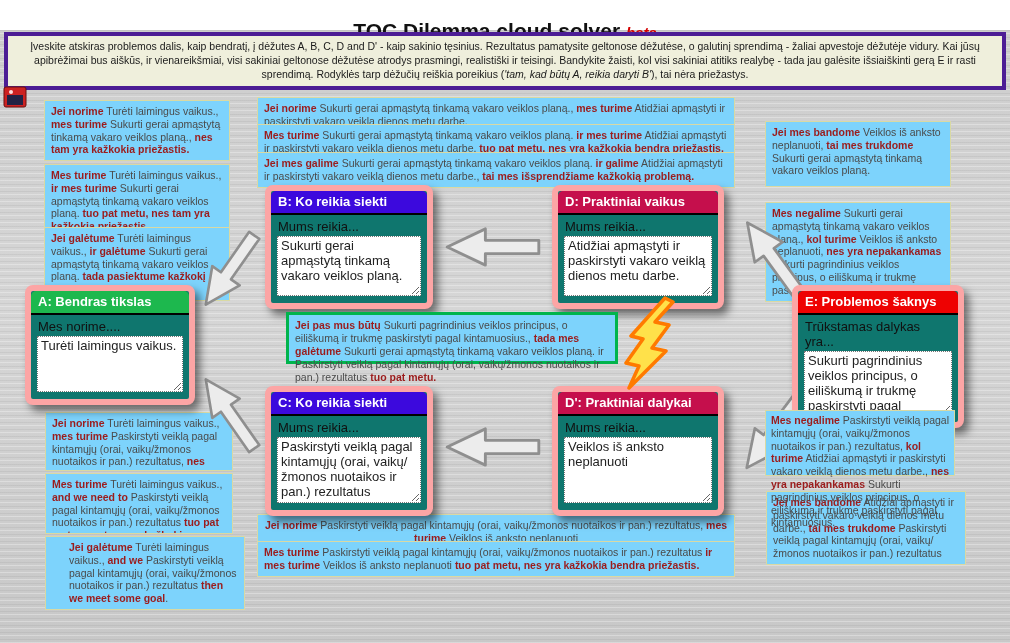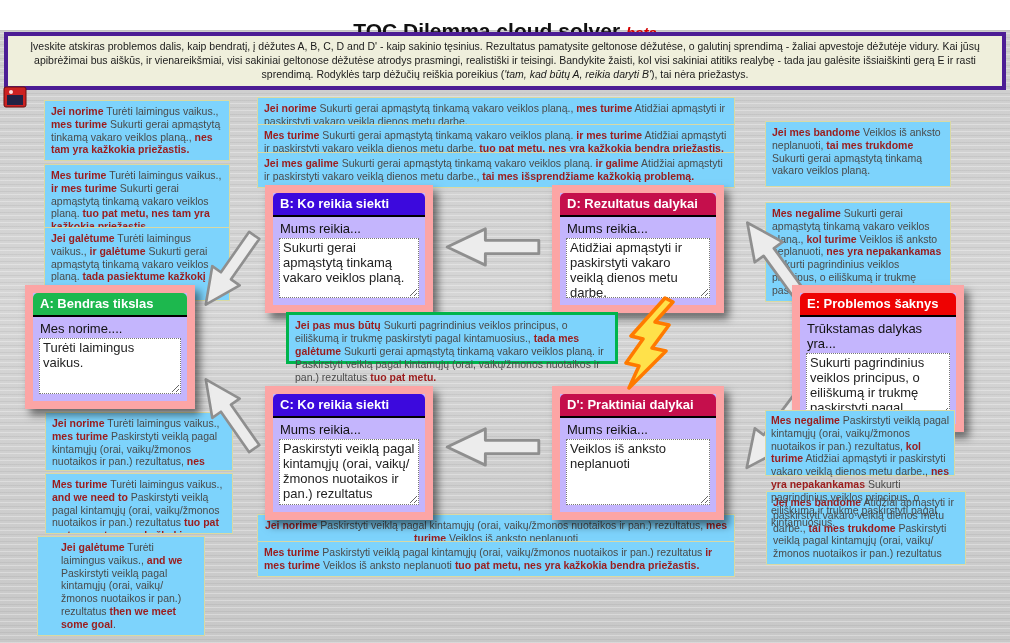--- a/index.html
+++ b/index.html
@@ -13,21 +13,21 @@
   .topbar h1{margin:0;padding-top:19px;font-size:21px;color:#111;}
   .beta{color:#d40000;font-style:italic;font-size:15px;font-weight:bold;}
   .intro{position:absolute;left:4px;top:32px;width:1002px;box-sizing:border-box;
        background:#efefdc;border:4px solid #4c1d95;text-align:center;
        font-size:10.5px;line-height:1.32;color:#1a1a1a;padding:4px 16px;}
   .note{position:absolute;background:#7dd3fc;border:1px solid #d9d9a3;color:#4a4a4a;
        font-size:10.5px;line-height:1.22;padding:4px 6px;box-sizing:border-box;z-index:1;}
   .note b{color:#9b1c1c;}
   .clip{overflow:hidden;}
   .solution{border:3px solid #00b44c;overflow:visible;z-index:4;line-height:1.24;}
-  .cloudbox{position:absolute;background:#c4b5fd;border:8px solid #fca5a5;border-radius:0;
+  .cloudbox{position:absolute;background:#0f766e;border:6px solid #fca5a5;border-radius:8px;
        box-shadow:5px 6px 8px rgba(0,0,0,.5);box-sizing:border-box;z-index:3;}
   .boxheader{color:#fff;font-weight:bold;font-size:13px;padding:3px 7px 4px;
        border-radius:5px 5px 0 0;border-bottom:2px solid #000;}
   .boxlabel{font-size:13px;color:#111;margin:4px 7px 0;}
   .boxinput{display:block;font-family:"Liberation Sans",sans-serif;font-size:13px;color:#222;
        border:1px dotted #777;margin:2px 6px 7px;padding:1px 3px;
        width:calc(100% - 12px);box-sizing:border-box;resize:both;overflow:hidden;background:#fff;}
   .arrow{position:absolute;z-index:2;transform-origin:center;}
   .arrow svg,.bolt svg,.cicon svg{display:block;}
   .bolt{position:absolute;left:621px;top:296px;z-index:4;}
@@ -53,21 +53,21 @@
       <circle cx="8" cy="6" r="2" fill="#ffdddd"></circle>
     </svg>
   </div>
 
   <div class="note" style="left:44px;top:100px;width:186px;"><b>Jei norime</b><span> Turėti laimingus vaikus., </span><b>mes turime</b><span> Sukurti gerai apmąstytą tinkamą vakaro veiklos planą., </span><b>nes tam yra kažkokia priežastis.</b></div>
   <div class="note" style="left:44px;top:164px;width:186px;"><b>Mes turime</b><span> Turėti laimingus vaikus., </span><b>ir mes turime</b><span> Sukurti gerai apmąstytą tinkamą vakaro veiklos planą. </span><b>tuo pat metu, nes tam yra kažkokia priežastis.</b></div>
   <div class="note" style="left:44px;top:227px;width:186px;"><b>Jei galėtume</b><span> Turėti laimingus vaikus., </span><b>ir galėtume</b><span> Sukurti gerai apmąstytą tinkamą vakaro veiklos planą. </span><b>tada pasiektume kažkokį tikslą.</b></div>
 
   <div class="note clip" style="left:45px;top:412px;width:188px;height:59px;"><b>Jei norime</b><span> Turėti laimingus vaikus., </span><b>mes turime</b><span> Paskirstyti veiklą pagal kintamųjų (orai, vaikų/žmonos nuotaikos ir pan.) rezultatus, </span><b>nes tam yra kažkokia priežastis.</b></div>
   <div class="note clip" style="left:45px;top:473px;width:188px;height:61px;"><b>Mes turime</b><span> Turėti laimingus vaikus., </span><b>and we need to</b><span> Paskirstyti veiklą pagal kintamųjų (orai, vaikų/žmonos nuotaikos ir pan.) rezultatus </span><b>tuo pat metu, nes tam yra kažkokia priežastis.</b></div>
-  <div class="note" style="left:37px;top:536px;width:168px;padding-left:23px;"><b>Jei galėtume</b><span> Turėti laimingus vaikus., </span><b>and we</b><span> Paskirstyti veiklą pagal kintamųjų (orai, vaikų/žmonos nuotaikos ir pan.) rezultatus </span><b>then we meet some goal</b><span>.</span></div>
+  <div class="note" style="left:45px;top:536px;width:200px;padding-left:23px;"><b>Jei galėtume</b><span> Turėti laimingus vaikus., </span><b>and we</b><span> Paskirstyti veiklą pagal kintamųjų (orai, vaikų/žmonos nuotaikos ir pan.) rezultatus </span><b>then we meet some goal</b><span>.</span></div>
 
   <div class="note" style="left:257px;top:97px;width:478px;"><b>Jei norime</b><span> Sukurti gerai apmąstytą tinkamą vakaro veiklos planą., </span><b>mes turime</b><span> Atidžiai apmąstyti ir paskirstyti vakaro veiklą dienos metu darbe.</span></div>
   <div class="note" style="left:257px;top:124px;width:478px;"><b>Mes turime</b><span> Sukurti gerai apmąstytą tinkamą vakaro veiklos planą. </span><b>ir mes turime</b><span> Atidžiai apmąstyti ir paskirstyti vakaro veiklą dienos metu darbe. </span><b>tuo pat metu, nes yra kažkokia bendra priežastis.</b></div>
   <div class="note" style="left:257px;top:152px;width:478px;"><b>Jei mes galime</b><span> Sukurti gerai apmąstytą tinkamą vakaro veiklos planą. </span><b>ir galime</b><span> Atidžiai apmąstyti ir paskirstyti vakaro veiklą dienos metu darbe., </span><b>tai mes išsprendžiame kažkokią problemą.</b></div>
 
   <div class="note" style="left:257px;top:514px;width:478px;text-align:center;"><b>Jei norime</b><span> Paskirstyti veiklą pagal kintamųjų (orai, vaikų/žmonos nuotaikos ir pan.) rezultatus, </span><b>mes turime</b><span> Veiklos iš anksto neplanuoti</span></div>
   <div class="note" style="left:257px;top:541px;width:478px;"><b>Mes turime</b><span> Paskirstyti veiklą pagal kintamųjų (orai, vaikų/žmonos nuotaikos ir pan.) rezultatus </span><b>ir mes turime</b><span> Veiklos iš anksto neplanuoti </span><b>tuo pat metu, nes yra kažkokia bendra priežastis.</b></div>
 
   <div class="note" style="left:765px;top:121px;width:186px;min-height:66px;"><b>Jei mes bandome</b><span> Veiklos iš anksto neplanuoti, </span><b>tai mes trukdome</b><span> Sukurti gerai apmąstytą tinkamą vakaro veiklos planą.</span></div>
   <div class="note" style="left:765px;top:202px;width:186px;"><b>Mes negalime</b><span> Sukurti gerai apmąstytą tinkamą vakaro veiklos planą., </span><b>kol turime</b><span> Veiklos iš anksto neplanuoti, </span><b>nes yra nepakankamas</b><span> Sukurti pagrindinius veiklos principus, o eiliškumą ir trukmę paskirstyti pagal kintamuosius.</span></div>
@@ -123,21 +123,21 @@
     <textarea class="boxinput" style="height: 56px;">Turėti laimingus vaikus.</textarea>
   </div>
 
   <div class="cloudbox" style="left:265px;top:185px;width:168px;">
     <div class="boxheader" style="background: rgb(60, 9, 221);">B: Ko reikia siekti</div>
     <div class="boxlabel">Mums reikia...</div>
     <textarea class="boxinput" style="height: 60px;">Sukurti gerai apmąstytą tinkamą vakaro veiklos planą.</textarea>
   </div>
 
   <div class="cloudbox" style="left:552px;top:185px;width:172px;">
-    <div class="boxheader" style="background: rgb(197, 15, 76);">D: Rezultatus dalykai</div>
+    <div class="boxheader" style="background: rgb(197, 15, 76);">D: Praktiniai vaikus</div>
     <div class="boxlabel">Mums reikia...</div>
     <textarea class="boxinput" style="height: 60px;">Atidžiai apmąstyti ir paskirstyti vakaro veiklą dienos metu darbe.</textarea>
   </div>
 
   <div class="cloudbox" style="left:265px;top:386px;width:168px;">
     <div class="boxheader" style="background: rgb(60, 9, 221);">C: Ko reikia siekti</div>
     <div class="boxlabel">Mums reikia...</div>
     <textarea class="boxinput" style="height: 66px;">Paskirstyti veiklą pagal kintamųjų (orai, vaikų/žmonos nuotaikos ir pan.) rezultatus</textarea>
   </div>
 

